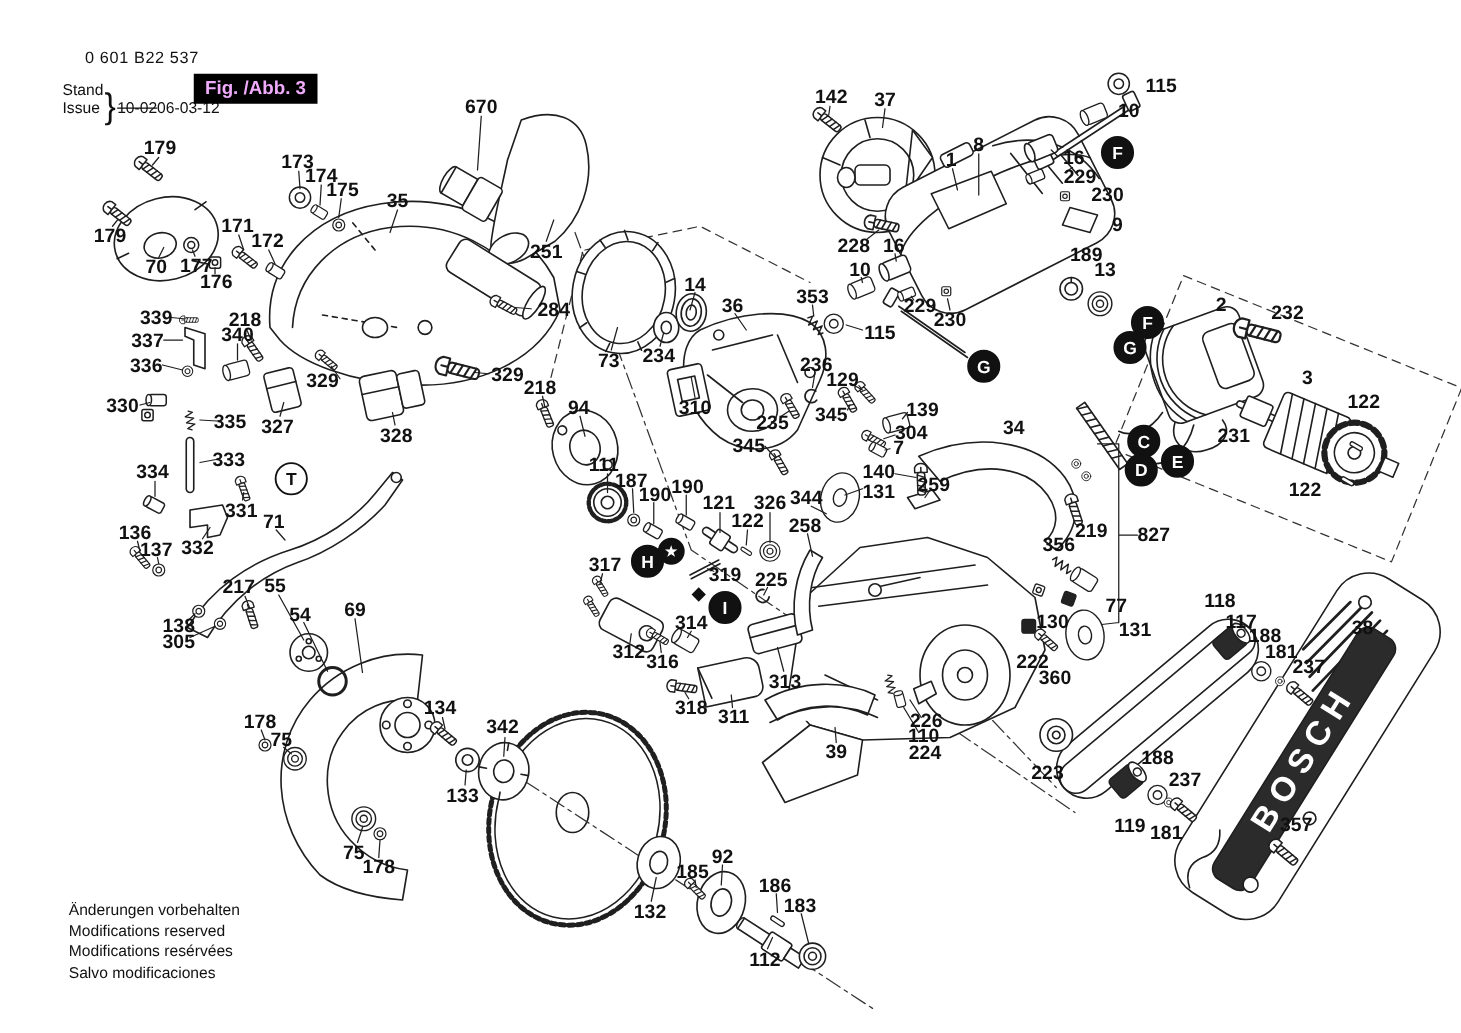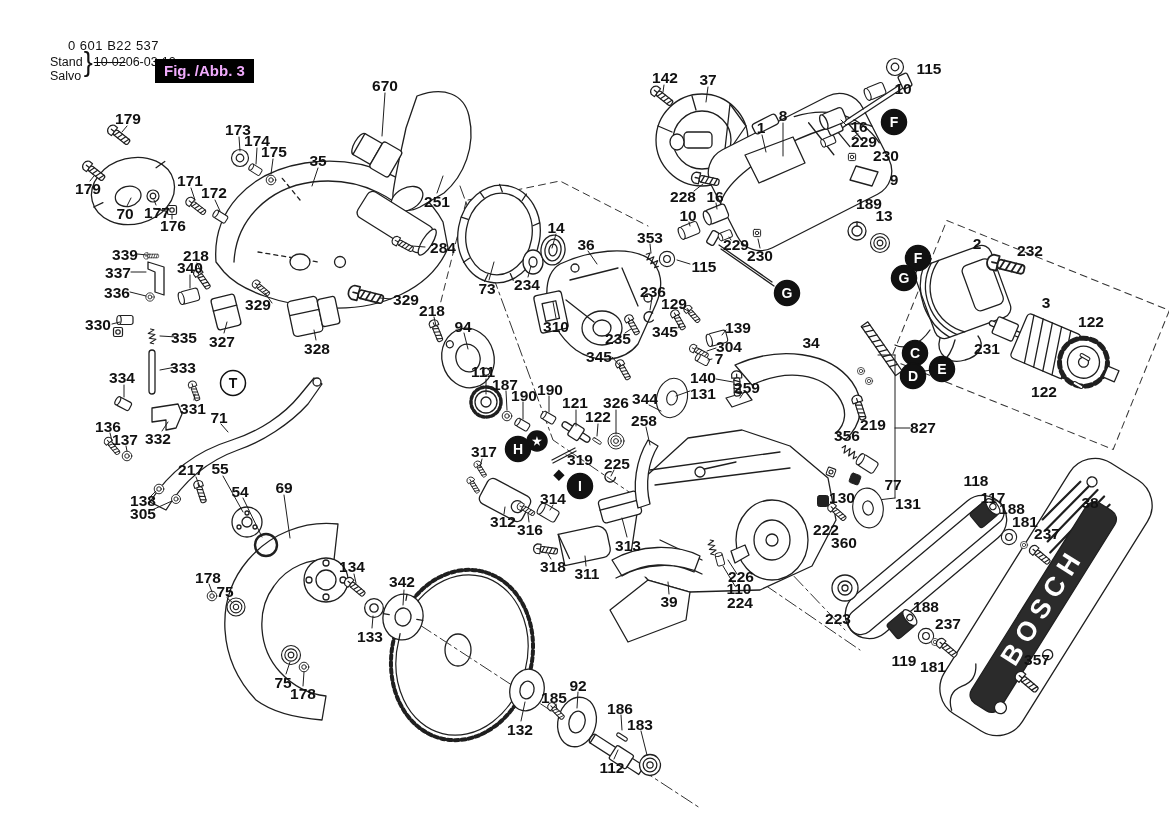--- a/index.html
+++ b/index.html
@@ -1,20 +1,20 @@
 <!DOCTYPE html>
 <html><head>
 <meta charset="utf-8">
 <style>
   html,body{margin:0;padding:0;background:#fff;}
   .canvas{position:relative;width:1169px;height:826px;background:#fff;overflow:hidden;
           font-family:"Liberation Sans",sans-serif;color:#111;padding-left:36px;}
   .hdr{position:absolute;left:50px;top:38px;font-size:13px;line-height:15px;}
   .hdr .pn{margin-left:18px;letter-spacing:.5px;}
-  .rev{display:flex;align-items:flex-start;margin-top:2px;}
+  .rev{display:flex;align-items:flex-end;margin-top:12px;}
   .rev .lbls{display:flex;flex-direction:column;font-size:12.5px;line-height:14px;}
   .rev .brace{font-size:27px;font-weight:400;margin:0 1px;transform:scaleY(1.05);}
   .rev .vals{display:flex;flex-direction:row;font-size:12.5px;line-height:14px;}
   .strike{text-decoration:line-through;}
   .figbox{position:absolute;left:155px;top:59px;background:#000;color:#f0abfc;
           font-weight:bold;font-size:15px;padding:3px 9px 4px 9px;}
   .ftr{position:absolute;left:55px;top:720px;font-size:12.5px;line-height:16.5px;}
   svg text.part-label{font-family:"Liberation Sans",sans-serif;font-weight:bold;
           font-size:15.5px;fill:#111;text-anchor:middle;}
   svg text.badge-txt{font-family:"Liberation Sans",sans-serif;font-weight:bold;
@@ -24,31 +24,37 @@
 </head>
 <body>
 
 <div class="canvas">
 
   <div class="hdr">
     <div class="pn">0 601 B22 537</div>
     <div class="rev">
       <span class="lbls">
         <span>Stand</span>
-        <span>Salvo</span>
+        <span>Issue</span>
       </span>
       <span class="brace">}</span>
       <span class="vals">
         <span class="strike">10-02</span>
         <span>06-03-12</span>
       </span>
     </div>
   </div>
   <div class="figbox">Fig. /Abb. 3</div>
 
+  <div class="ftr">
+    <div>Änderungen vorbehalten</div>
+    <div>Modifications reserved</div>
+    <div>Modifications resérvées</div>
+    <div>Salvo modificaciones</div>
+  </div>
 
   <svg id="diagram-svg" width="1169" height="826" viewBox="0 0 1169 826" style="position:absolute;left:0;top:0;">
     <defs>
       <g id="screw" stroke="#1f1f1f" stroke-width="1.2">
         <path d="M-11,-5 a5.5,5.5 0 0 0 0,10 l4,0 l0,-10 z" fill="#fff"></path>
         <line x1="-11" y1="0" x2="-7" y2="0"></line>
         <rect x="-7" y="-3" width="18" height="6" rx="2" fill="#fff"></rect>
         <path d="M-3,-3 l-2,6 M1,-3 l-2,6 M5,-3 l-2,6 M9,-3 l-2,6" fill="none"></path>
       </g>
       <g id="washer" stroke="#1f1f1f" stroke-width="1.2">

